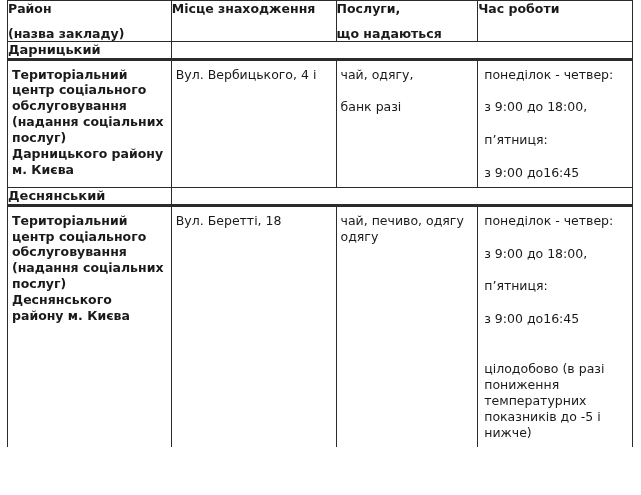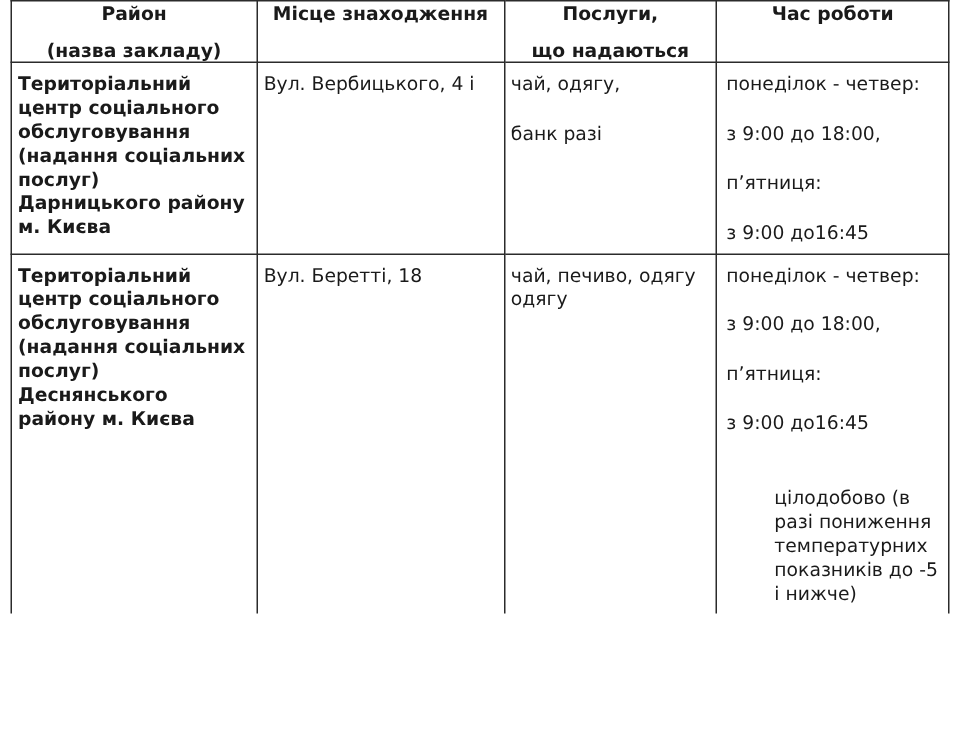--- a/index.html
+++ b/index.html
@@ -41,21 +41,21 @@
 
   
   .col-district  { width: 163px; }
   .col-location  { width: 164px; }
   .col-services  { width: 141px; }
   .col-hours     { width: 154px; }
 
   
   thead th {
     border-bottom: 3px solid #2b2b2b;
-    text-align: center;
+    text-align: left;
     font-weight: bold;
     font-size: 12.5px;
     padding: 9px 6px 8px 6px;
     line-height: 1.2;
     vertical-align: top;
   }
   .th-line-1 { display: block; }
   .th-line-2 { display: block; margin-top: 10px; }
 
   
@@ -102,21 +102,20 @@
   .cell-hours p.spaced + p.spaced {
     margin-top: 17px;
   }
 
   
   .cell-hours p.tight {
     line-height: 1.27;
   }
   .cell-hours p.tight.gap-before {
     margin-top: 34px;
-    margin-left: 32px;
   }
 
   
   tr.data-row.last-row > td {
     border-bottom: none;
   }
 </style>
 </head>
 <body>
 
@@ -143,40 +142,48 @@
           <span class="th-line-2">що надаються</span>
         </th>
         <th class="col-hours">
           <span class="th-line-1">Час роботи</span>
         </th>
       </tr>
     </thead>
 
     <tbody>
 
+      <tr class="section-row">
+        <td class="section-label">Дарницький</td>
+        <td class="section-blank" colspan="3"></td>
+      </tr>
 
       <tr class="data-row">
         <td class="cell-name">
           <p class="block-text">Територіальний центр соціального обслуговування (надання соціальних послуг) Дарницького району м. Києва</p>
         </td>
         <td class="cell-location">
           <p>Вул. Вербицького, 4 і</p>
         </td>
         <td class="cell-services">
           <p class="spaced">чай, одягу,</p>
           <p class="spaced">банк разі</p>
         </td>
         <td class="cell-hours">
           <p class="spaced">понеділок - четвер:</p>
           <p class="spaced">з 9:00 до 18:00,</p>
           <p class="spaced">п’ятниця:</p>
           <p class="spaced">з 9:00 до16:45</p>
         </td>
       </tr>
 
+      <tr class="section-row">
+        <td class="section-label">Деснянський</td>
+        <td class="section-blank" colspan="3"></td>
+      </tr>
 
       <tr class="data-row last-row">
         <td class="cell-name">
           <p class="block-text">Територіальний центр соціального обслуговування (надання соціальних послуг) Деснянського району м. Києва</p>
         </td>
         <td class="cell-location">
           <p>Вул. Беретті, 18</p>
         </td>
         <td class="cell-services">
           <p class="spaced">чай, печиво, одягу одягу</p>

